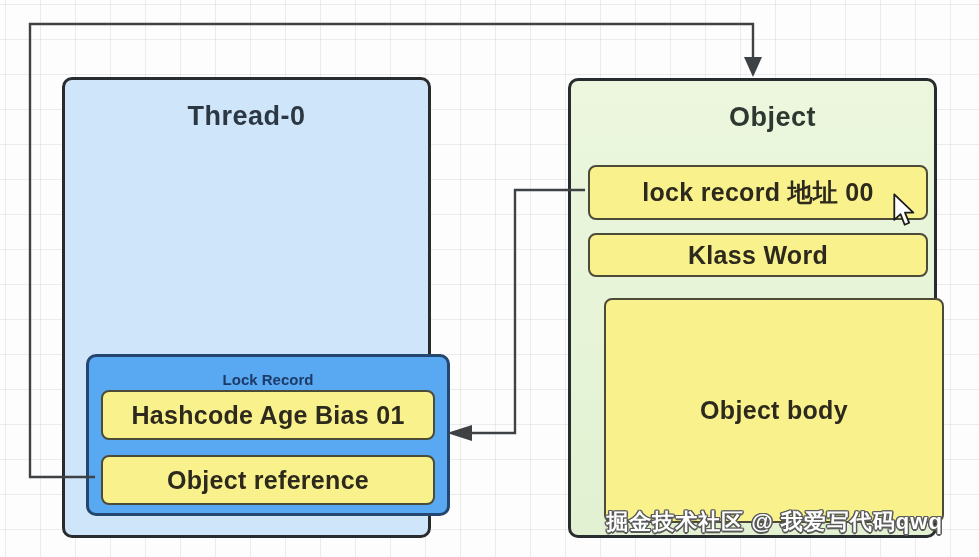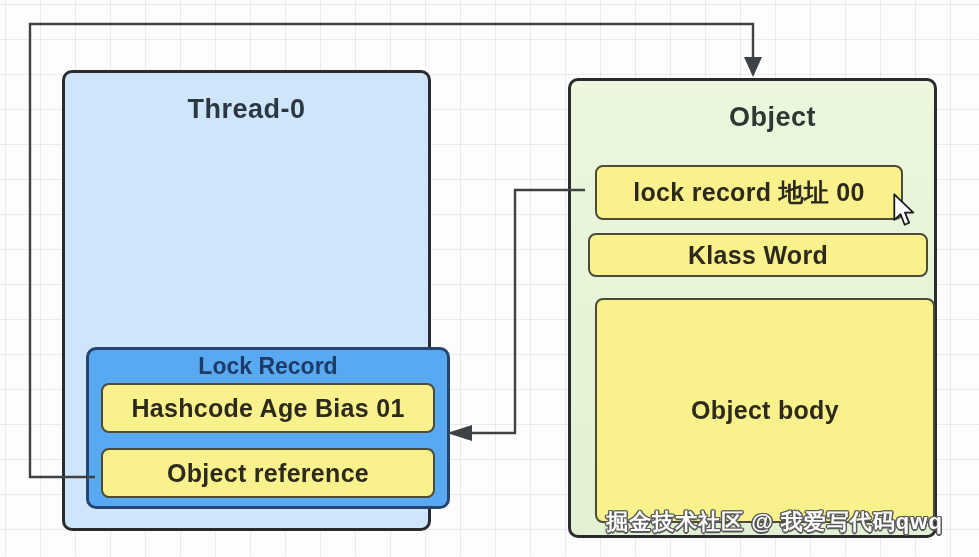--- a/index.html
+++ b/index.html
@@ -18,21 +18,21 @@
     background-size:35px 35px;
     background-position:5px 4px;
   }
   .box{
     position:absolute;
     box-sizing:border-box;
     border:3px solid #292c2e;
     border-radius:10px;
   }
   .thread-box{
-    left:62px;top:70px;width:369px;height:461px;
+    left:62px;top:77px;width:369px;height:461px;
     background:#cfe5fa;
   }
   .object-box{
     left:568px;top:78px;width:369px;height:460px;
     background:linear-gradient(#ecf7de,#e2f1d2);
   }
   .box-title{
     text-align:center;
     font-weight:bold;
     font-size:27px;
@@ -45,43 +45,43 @@
     position:absolute;
     box-sizing:border-box;
     left:21px;top:274px;width:364px;height:162px;
     background:#58a8f2;
     border:3px solid #25476f;
     border-radius:10px;
   }
   .lock-record-title{
     text-align:center;
     font-weight:bold;
-    font-size:23px;
+    font-size:15px;
     color:#1d3b66;
-    padding-top:3px;
+    padding-top:14px;
   }
   .cell{
     position:absolute;
     box-sizing:border-box;
     background:#f8f18c;
     border:2.5px solid #4c4b38;
     border-radius:8px;
     display:flex;
     align-items:center;
     justify-content:center;
     font-weight:bold;
     font-size:25px;
     color:#2d2a1d;
     letter-spacing:0.3px;
   }
   .lr-cell-1{left:12px;top:33px;width:334px;height:50px;}
   .lr-cell-2{left:12px;top:98px;width:334px;height:50px;}
-  .ob-cell-1{left:24px;top:84px;width:308px;height:55px;}
+  .ob-cell-1{left:17px;top:84px;width:340px;height:55px;}
   .ob-cell-2{left:17px;top:152px;width:340px;height:44px;}
-  .ob-cell-3{left:24px;top:217px;width:340px;height:225px;justify-content:center;}
+  .ob-cell-3{left:33px;top:217px;width:340px;height:225px;justify-content:center;}
   .connectors{
     position:absolute;left:0;top:0;width:979px;height:557px;
     pointer-events:none;
   }
   .watermark{
     position:absolute;
     left:570px;top:507px;width:409px;
     text-align:center;
     font-size:22px;
     font-weight:bold;

